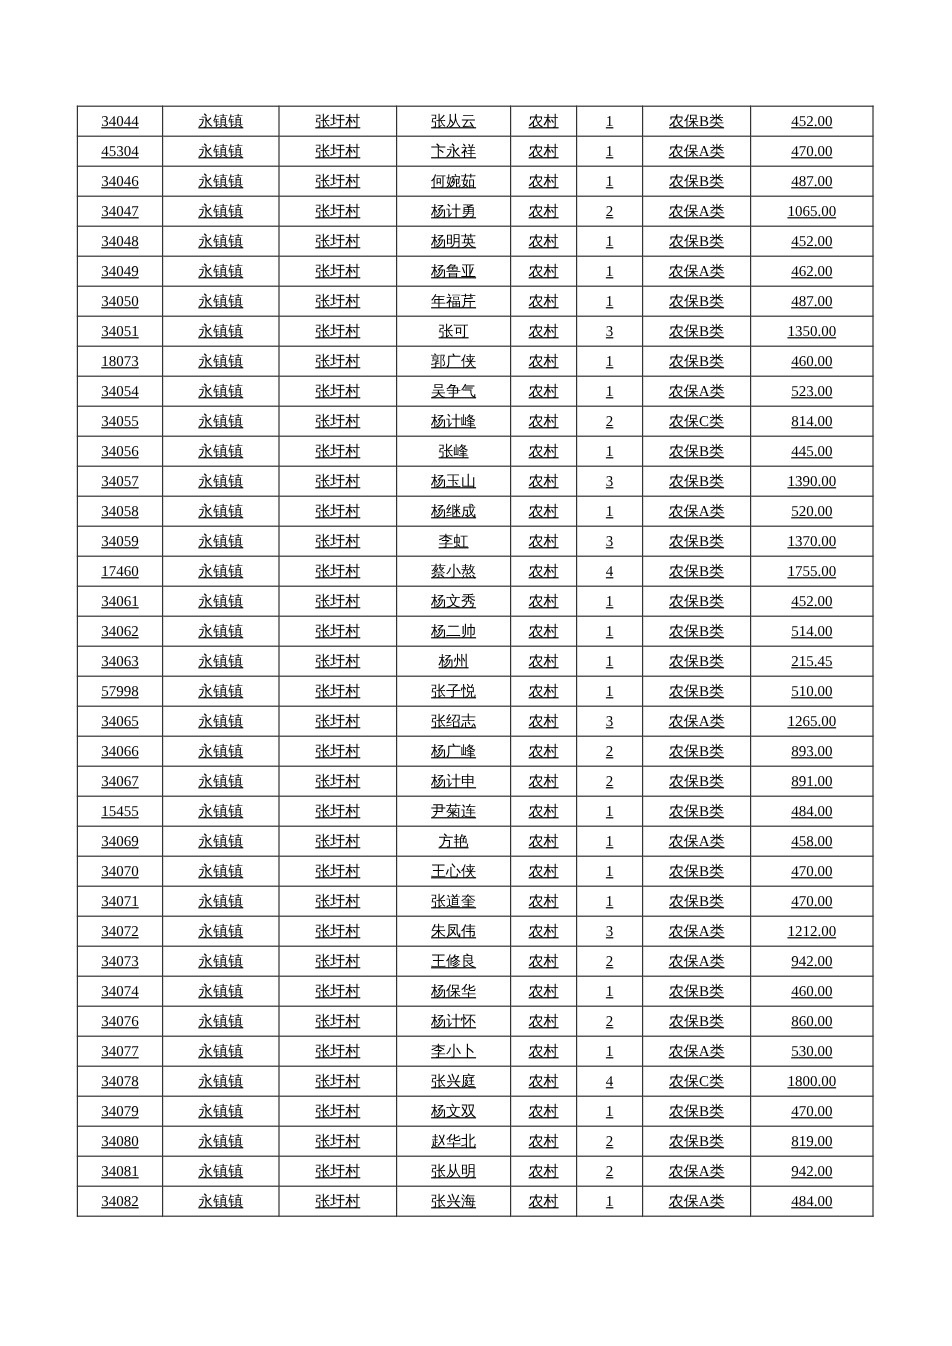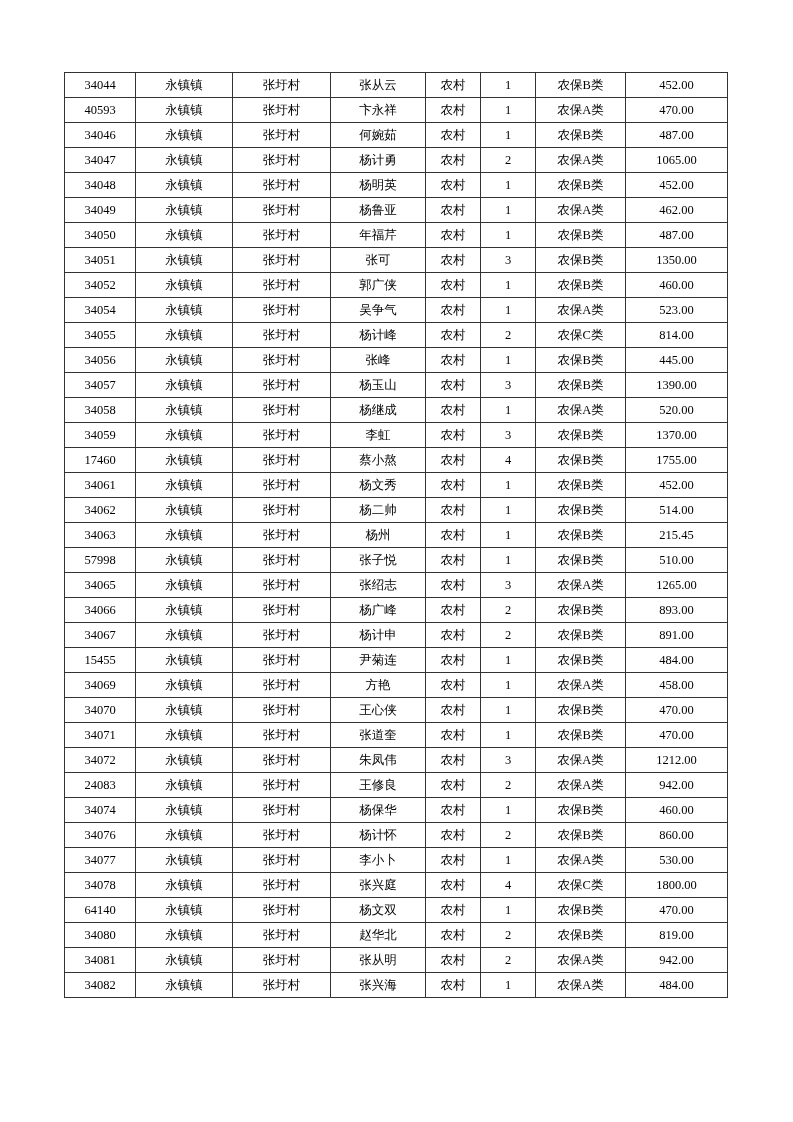--- a/index.html
+++ b/index.html
@@ -13,24 +13,25 @@
   .page {
     position: relative;
     width: 793px;
     height: 1122px;
     background: #ffffff;
     overflow: hidden;
   }
   table.data-table {
     position: absolute;
     left: 64px;
-    top: 72px;
+    top: 88px;
     width: 663px;
     border-collapse: collapse;
     table-layout: fixed;
+    text-decoration: underline;
   }
   table.data-table td {
     border: 1px solid #333333;
     height: 24px;
     padding: 0 2px;
     text-align: center;
     vertical-align: middle;
     font-size: 12.5px;
     color: #000000;
     white-space: nowrap;
@@ -62,21 +63,21 @@
     <td class="c-town">永镇镇</td>
     <td class="c-village">张圩村</td>
     <td class="c-name">张从云</td>
     <td class="c-res">农村</td>
     <td class="c-count">1</td>
     <td class="c-category">农保B类</td>
     <td class="c-amount">452.00</td>
   </tr>
 
   <tr>
-    <td class="c-id">40593</td>
+    <td class="c-id">45304</td>
     <td class="c-town">永镇镇</td>
     <td class="c-village">张圩村</td>
     <td class="c-name">卞永祥</td>
     <td class="c-res">农村</td>
     <td class="c-count">1</td>
     <td class="c-category">农保A类</td>
     <td class="c-amount">470.00</td>
   </tr>
 
   <tr>
@@ -139,21 +140,21 @@
     <td class="c-town">永镇镇</td>
     <td class="c-village">张圩村</td>
     <td class="c-name">张可</td>
     <td class="c-res">农村</td>
     <td class="c-count">3</td>
     <td class="c-category">农保B类</td>
     <td class="c-amount">1350.00</td>
   </tr>
 
   <tr>
-    <td class="c-id">34052</td>
+    <td class="c-id">18073</td>
     <td class="c-town">永镇镇</td>
     <td class="c-village">张圩村</td>
     <td class="c-name">郭广侠</td>
     <td class="c-res">农村</td>
     <td class="c-count">1</td>
     <td class="c-category">农保B类</td>
     <td class="c-amount">460.00</td>
   </tr>
 
 
@@ -360,21 +361,21 @@
     <td class="c-town">永镇镇</td>
     <td class="c-village">张圩村</td>
     <td class="c-name">朱凤伟</td>
     <td class="c-res">农村</td>
     <td class="c-count">3</td>
     <td class="c-category">农保A类</td>
     <td class="c-amount">1212.00</td>
   </tr>
 
   <tr>
-    <td class="c-id">24083</td>
+    <td class="c-id">34073</td>
     <td class="c-town">永镇镇</td>
     <td class="c-village">张圩村</td>
     <td class="c-name">王修良</td>
     <td class="c-res">农村</td>
     <td class="c-count">2</td>
     <td class="c-category">农保A类</td>
     <td class="c-amount">942.00</td>
   </tr>
 
   <tr>
@@ -416,21 +417,21 @@
     <td class="c-town">永镇镇</td>
     <td class="c-village">张圩村</td>
     <td class="c-name">张兴庭</td>
     <td class="c-res">农村</td>
     <td class="c-count">4</td>
     <td class="c-category">农保C类</td>
     <td class="c-amount">1800.00</td>
   </tr>
 
   <tr>
-    <td class="c-id">64140</td>
+    <td class="c-id">34079</td>
     <td class="c-town">永镇镇</td>
     <td class="c-village">张圩村</td>
     <td class="c-name">杨文双</td>
     <td class="c-res">农村</td>
     <td class="c-count">1</td>
     <td class="c-category">农保B类</td>
     <td class="c-amount">470.00</td>
   </tr>
 
   <tr>

